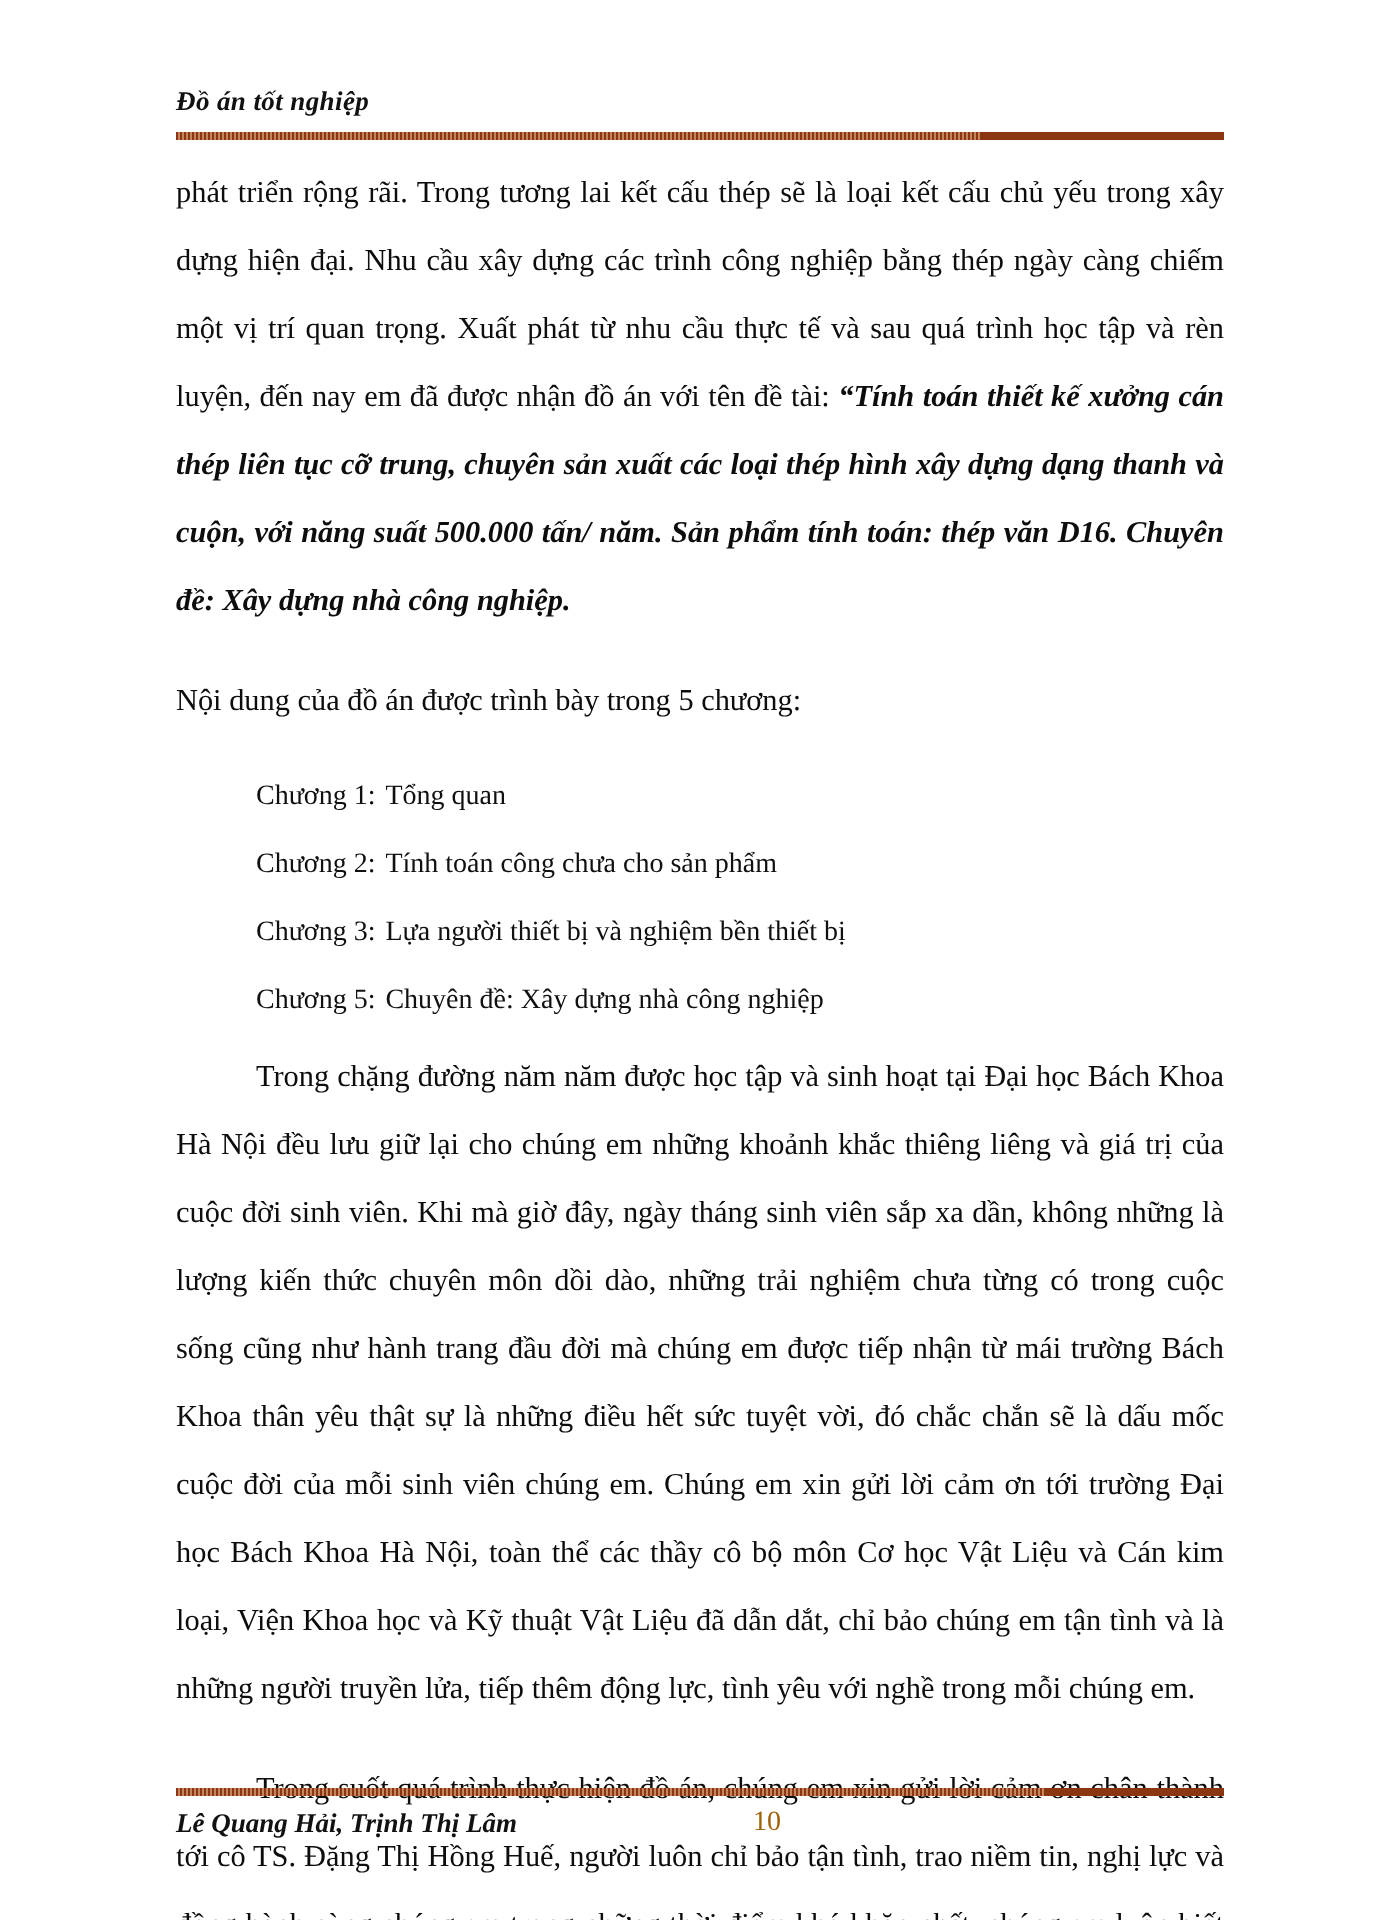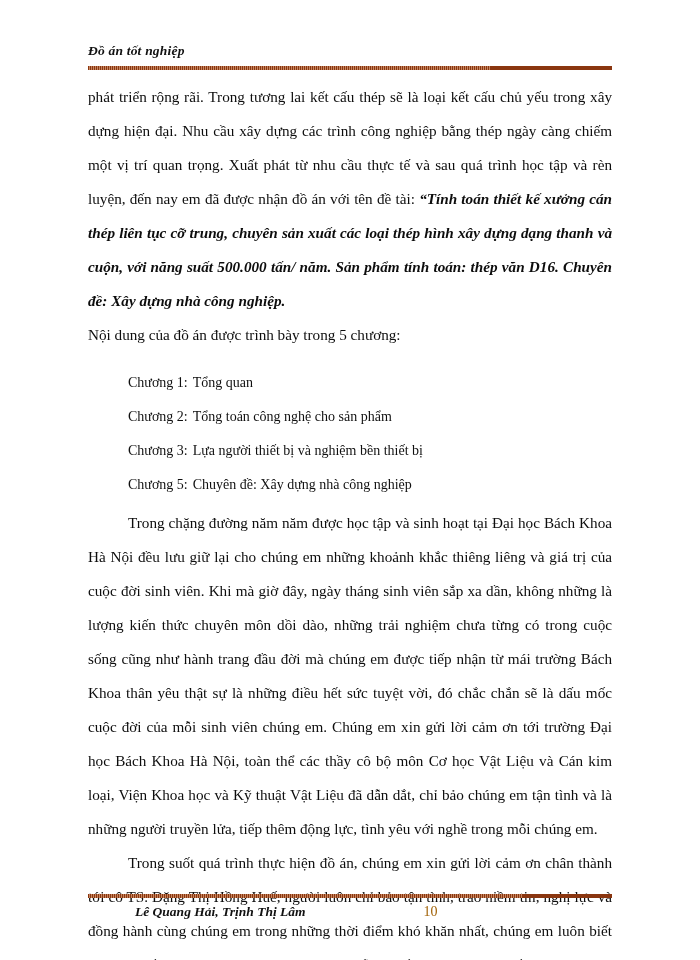--- a/index.html
+++ b/index.html
@@ -83,21 +83,21 @@
   p.body {
     margin: 0 0 0 0;
     text-align: justify;
     text-justify: inter-word;
     font-size: 15.2px;
     line-height: 34px;
     color: #0d0d0d;
     hyphens: none;
   }
 
-  p.body + p.body { }
+  p.body + p.body { margin-top: 16px; }
 
   p.indent { text-indent: 40px; }
 
   .quote-italic {
     font-style: italic;
     font-weight: bold;
   }
   .quote-bold {
     font-style: italic;
     font-weight: bold;
@@ -132,21 +132,20 @@
   .page-footer {
     position: absolute;
     left: 88px;
     bottom: 40px;
     width: 524px;
   }
   .footer-row {
     display: flex;
     align-items: flex-end;
     margin-top: 6px;
-    margin-left: 47px;
   }
   .footer-authors {
     font-style: italic;
     font-weight: bold;
     font-size: 13.5px;
     color: #111111;
     white-space: nowrap;
   }
   .footer-pageno {
     margin-left: 118px;
@@ -173,21 +172,21 @@
 
     <p class="body lead-line">Nội dung của đồ án được trình bày trong 5 chương:</p>
 
     <ul class="chapter-list">
       <li>
         <span class="chapter-label">Chương  1:</span>
         <span>Tổng quan</span>
       </li>
       <li>
         <span class="chapter-label">Chương  2:</span>
-        <span>Tổng toán công nghệ cho sản phẩm</span>
+        <span>Tính toán công chưa cho sản phẩm</span>
       </li>
       <li>
         <span class="chapter-label">Chương  3:</span>
         <span>Lựa người thiết bị và nghiệm bền thiết bị</span>
       </li>
       <li>
         <span class="chapter-label">Chương  5:</span>
         <span>Chuyên đề: Xây dựng nhà công nghiệp</span>
       </li>
     </ul>

